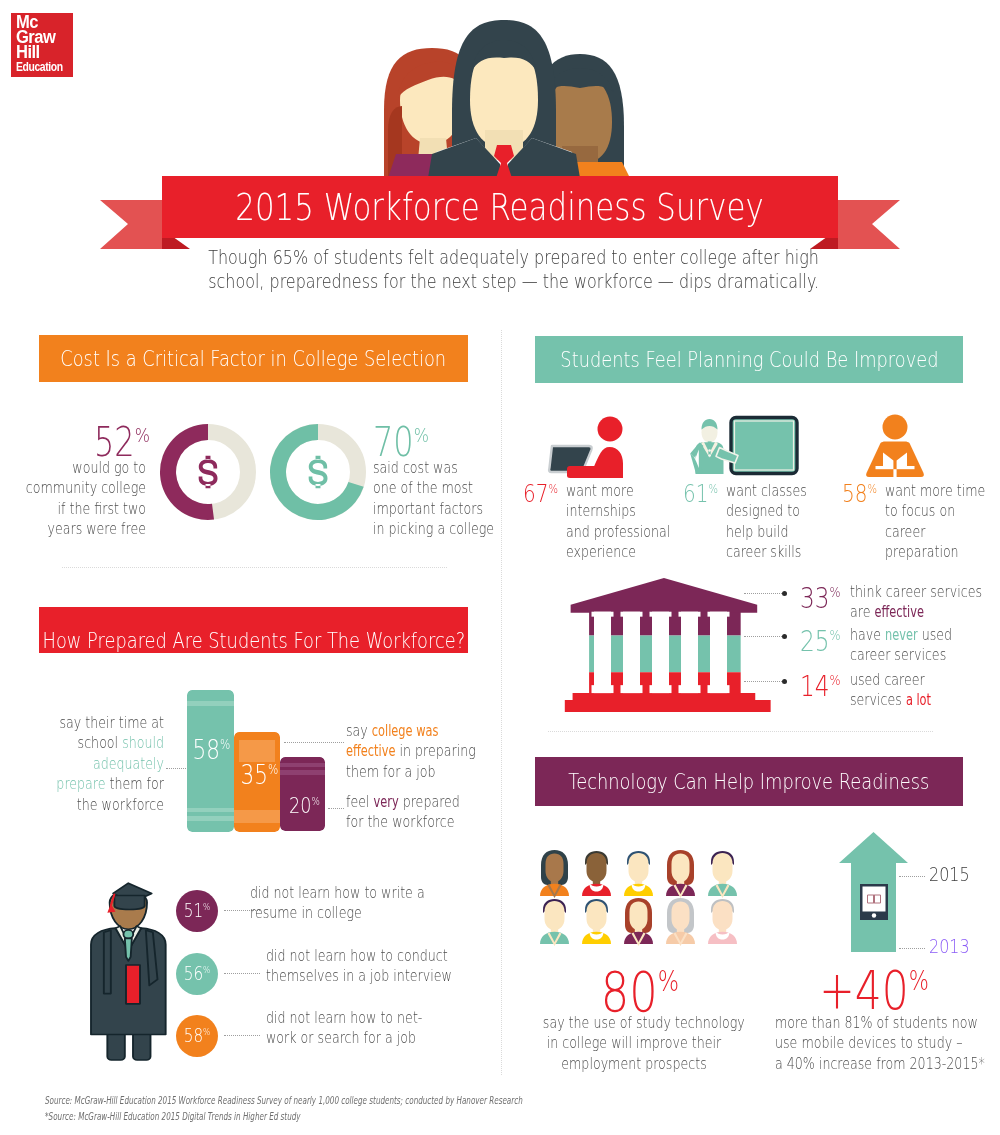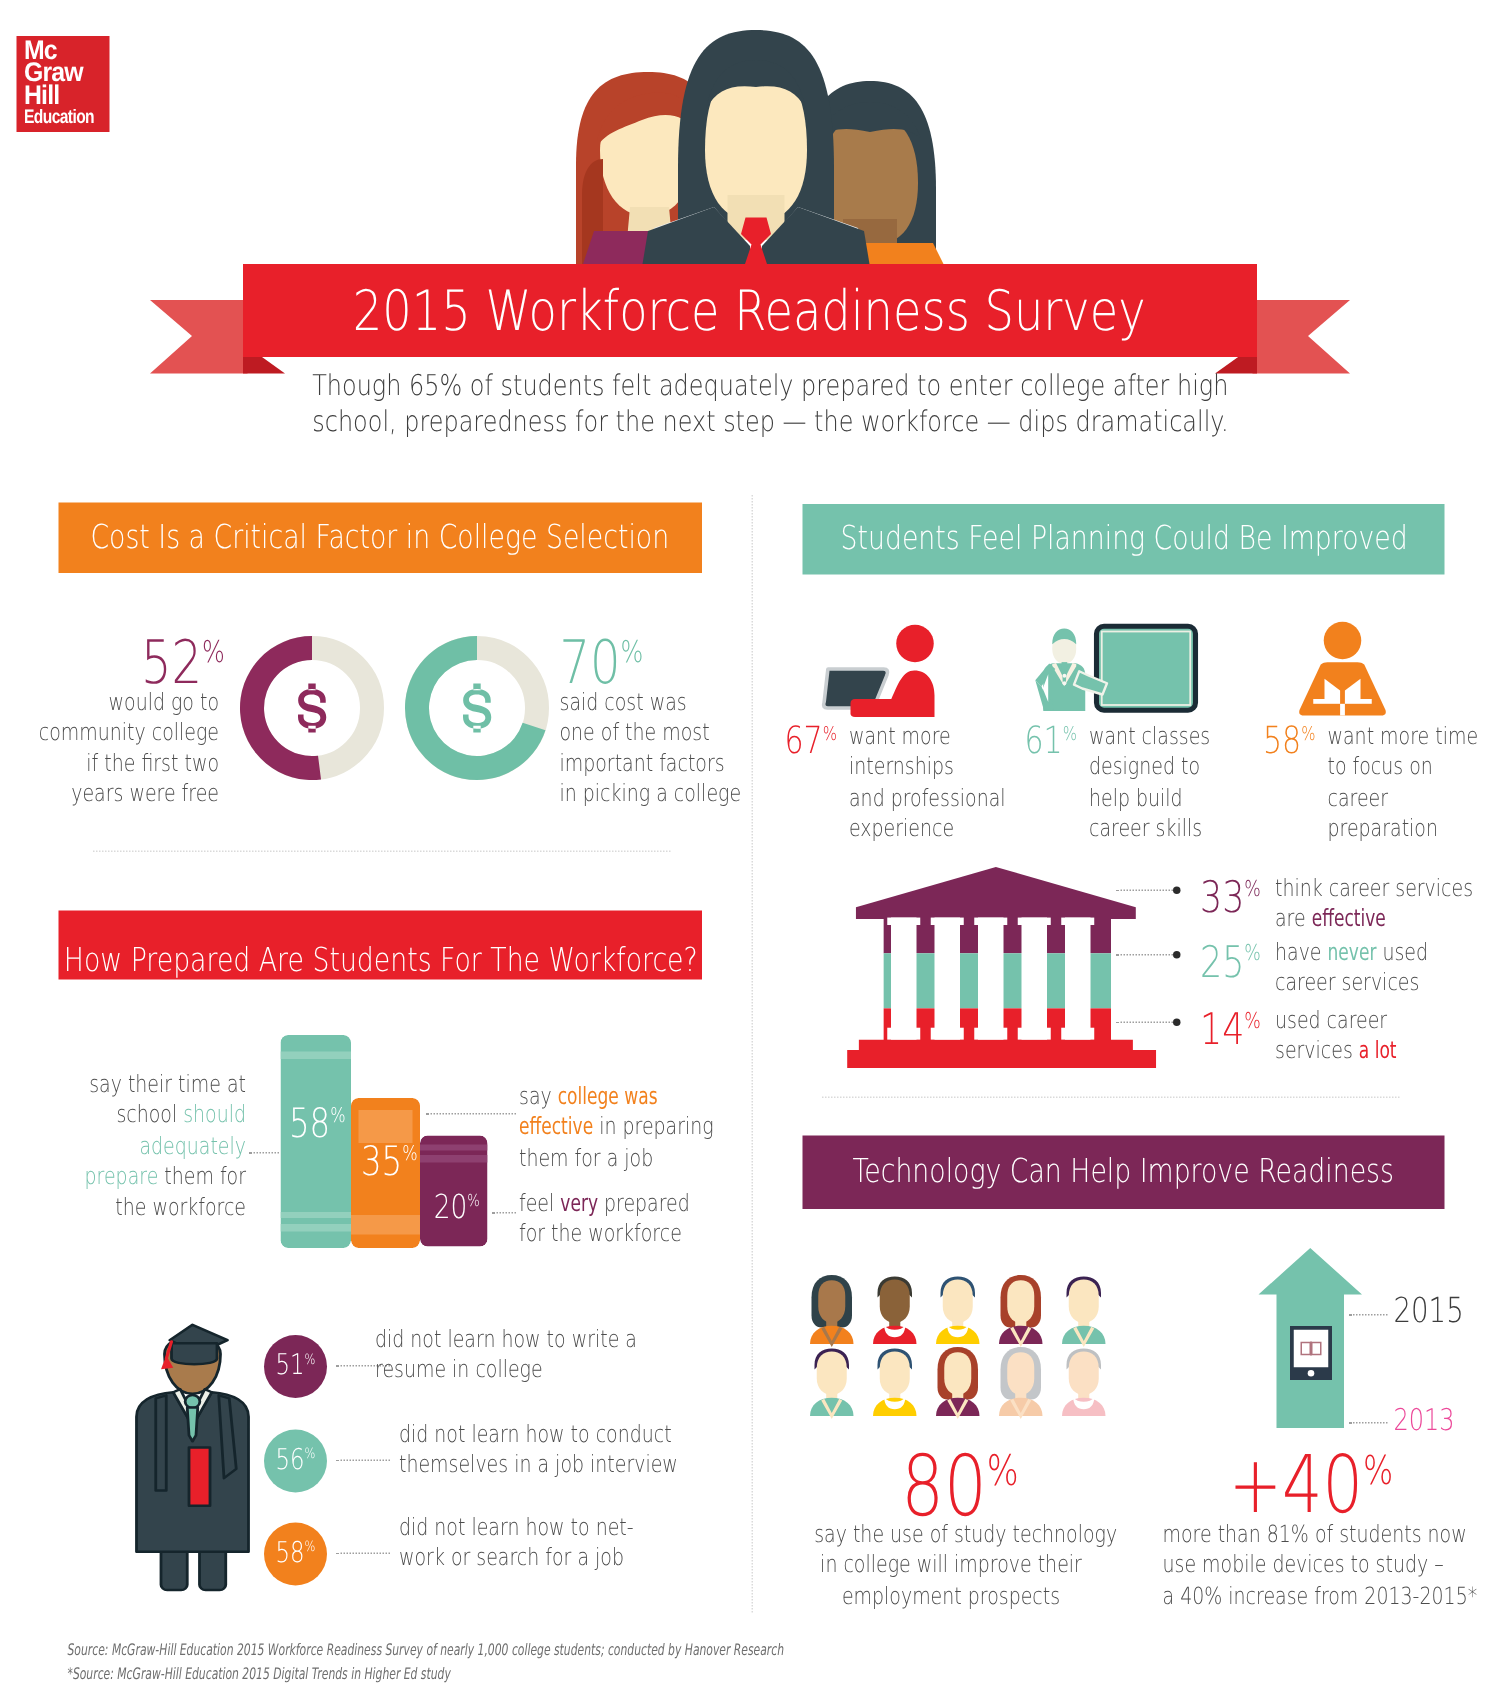--- a/index.html
+++ b/index.html
@@ -33,21 +33,21 @@
   .ctr{text-align:center}
   .rt{text-align:right}
   .dotline{position:absolute;height:0;border-top:1.5px dotted #9e9e9e;}
   .dot{position:absolute;width:5px;height:5px;border-radius:50%;background:#333;}
 </style>
 </head>
 <body>
 
 <div class="page">
 
-  <div class="abs" id="logo" style="left:11px;top:24px;width:62px;height:64px;background:#D8232A;overflow:hidden;">
+  <div class="abs" id="logo" style="left:11px;top:13px;width:62px;height:64px;background:#D8232A;overflow:hidden;">
     <div class="abs" style="left:5px;top:1px;font-size:18px;font-weight:bold;color:#fff;line-height:16px;letter-spacing:-0.6px;transform:scaleX(0.92);transform-origin:left center;white-space:nowrap">Mc</div>
     <div class="abs" style="left:5px;top:16px;font-size:18px;font-weight:bold;color:#fff;line-height:16px;letter-spacing:-0.6px;transform:scaleX(0.92);transform-origin:left center;white-space:nowrap">Graw</div>
     <div class="abs" style="left:5px;top:31px;font-size:18px;font-weight:bold;color:#fff;line-height:16px;letter-spacing:-0.6px;transform:scaleX(0.92);transform-origin:left center;white-space:nowrap">Hill</div>
     <div class="abs" style="left:5px;top:47px;font-size:13px;font-weight:bold;color:#fff;line-height:14px;letter-spacing:-0.5px;transform:scaleX(0.80);transform-origin:left center;white-space:nowrap">Education</div>
   </div>
 
   <svg class="abs" style="left:376px;top:14px;" width="256" height="164" viewBox="0 0 256 164">
     <g>
       <path d="M8 96 C8 48 26 34 56 34 C86 34 102 48 102 96 L102 164 L8 164 Z" fill="#B8432A"></path>
       <path d="M24 86 C24 68 36 58 56 56 C76 54 86 64 86 86 C86 112 76 130 55 130 C36 130 24 112 24 86 Z" fill="#FCE8BE"></path>
@@ -448,24 +448,24 @@
     <rect x="23.5" y="54.5" width="23" height="25" fill="#ffffff"></rect>
     <circle cx="35" cy="83.5" r="2.2" fill="#ffffff"></circle>
     <g fill="none" stroke="#B0737E" stroke-width="1">
       <path d="M28.5 63 h6 v8 h-6 z"></path>
       <path d="M35.5 63 h6 v8 h-6 z"></path>
       <path d="M35 62.4 v9.2"></path>
     </g>
   </svg>
   <div class="dotline" style="left:899px;top:876px;width:26px;"></div>
   <div class="dotline" style="left:899px;top:948px;width:26px;"></div>
-  <div class="txt" style="left:929px;top:864px;font-size:23px;color:#3d3d3d;">
+  <div class="txt" style="left:929px;top:864px;font-size:20px;color:#3d3d3d;">
       <div>2015</div>
     </div>
-  <div class="txt" style="left:929px;top:936px;font-size:20px;color:#ec4899;">
+  <div class="txt" style="left:929px;top:936px;font-size:20px;color:#8b5cf6;">
       <div>2013</div>
     </div>
 
   <div class="big ctr" style="left:538px;top:964px;width:204px;font-size:56px;color:#E8202A;"><span>80</span><span class="sup">%</span></div>
   <div class="txt ctr" style="left:520px;top:1013px;width:228px;white-space:nowrap">
     <div>say the use of study technology</div>
     <div>in college will improve their</div>
     <div>employment prospects</div>
   </div>
   <div class="big ctr" style="left:770px;top:964px;width:208px;font-size:53px;color:#E8202A;"><span>+40</span><span class="sup">%</span></div>

